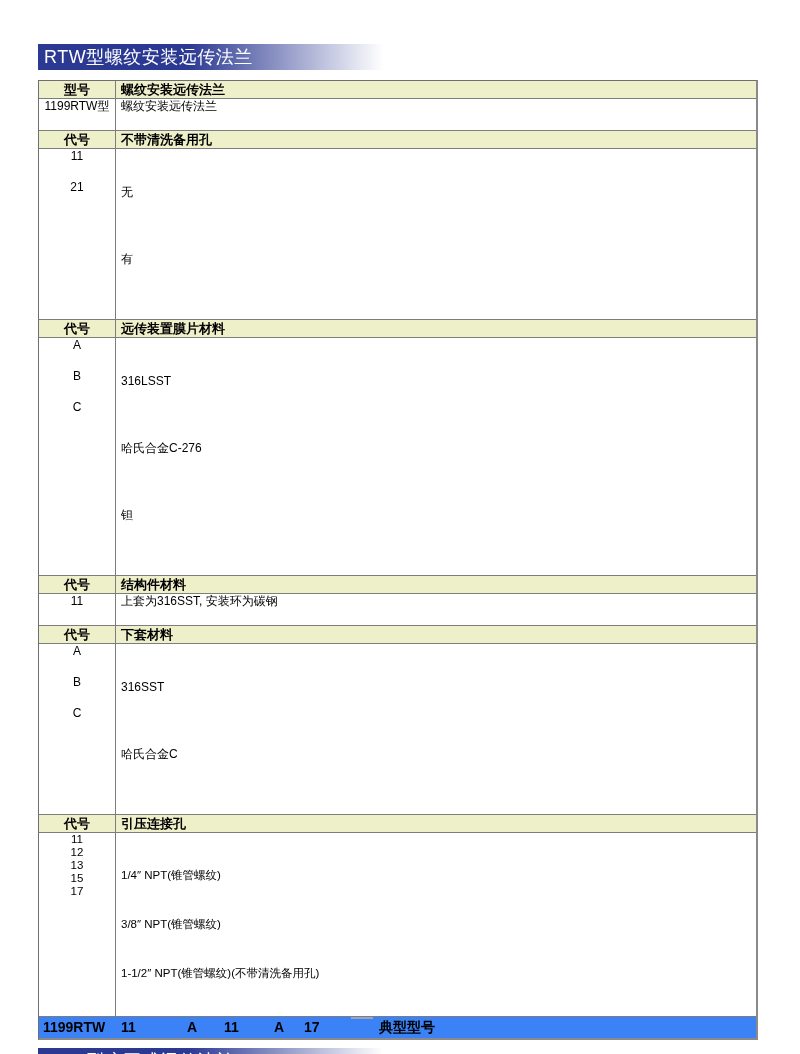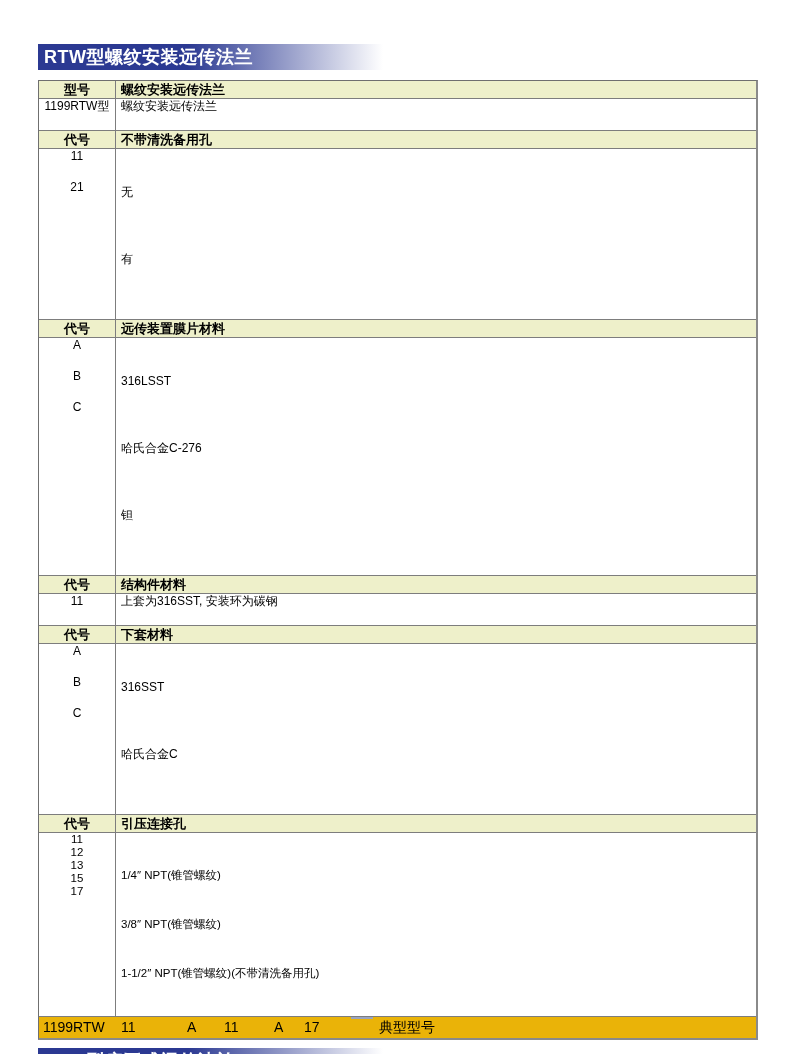--- a/index.html
+++ b/index.html
@@ -9,37 +9,37 @@
     color:#000;
   }
   .section{width:720px;margin-left:38px;}
   .banner{
     height:26px;margin-bottom:10px;
     background:linear-gradient(to right,#2b3992 0px,#2b3992 150px,#ffffff 345px,#ffffff 100%);
   }
   .s1 .banner{margin-top:44px;}
   .s2 .banner{margin-top:8px;}
   .banner-text{
-    display:block;color:#fff;font-weight:bold;font-size:18px;line-height:26px;
+    display:block;color:#fff;font-weight:normal;font-size:18px;line-height:26px;
     padding-left:6px;letter-spacing:0.5px;white-space:pre;
   }
   .tbl{
     width:720px;box-sizing:border-box;background:#fff;
     border:1px solid #6f6f6f;border-right:2px solid #8a8a8a;border-bottom:2px solid #8a8a8a;
   }
   .block{display:flex;border-bottom:1px solid #7d7d7d;}
   .tbl .block:last-child{border-bottom:none;}
   .c1{width:76px;flex:none;border-right:1px solid #7d7d7d;text-align:center;}
   .c2{flex:1;padding-left:5px;white-space:pre;position:relative;}
   .head{background:#eef0ca;font-weight:bold;height:17px;line-height:17px;font-size:13px;}
   .ln{height:31px;line-height:15px;font-size:12px;white-space:pre;}
   .npt .ln{height:13px;line-height:13px;font-size:11.5px;}
   .foot{
-    position:relative;height:21px;background:#eab308;
-    font-weight:normal;font-size:14px;line-height:21px;
+    position:relative;height:21px;background:#3b82f6;
+    font-weight:bold;font-size:14px;line-height:21px;
   }
   .foot span{position:absolute;top:0;white-space:pre;}
   .f-model{left:4px;}
   .f1{left:82px;} .f2{left:148px;} .f3{left:185px;} .f4{left:235px;} .f5{left:265px;}
   .f-line{left:312px;top:14px;width:22px;height:0;border-bottom:2px solid #9aa4c0;}
   .f-label{left:340px;}
 </style>
 </head>
 <body>
 

